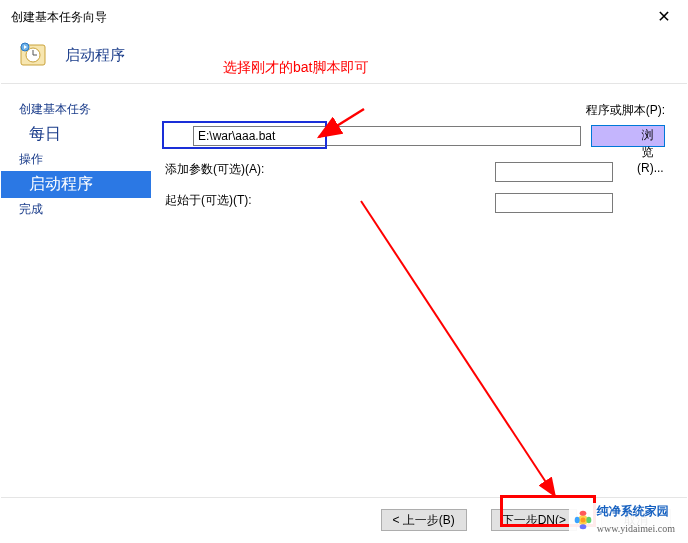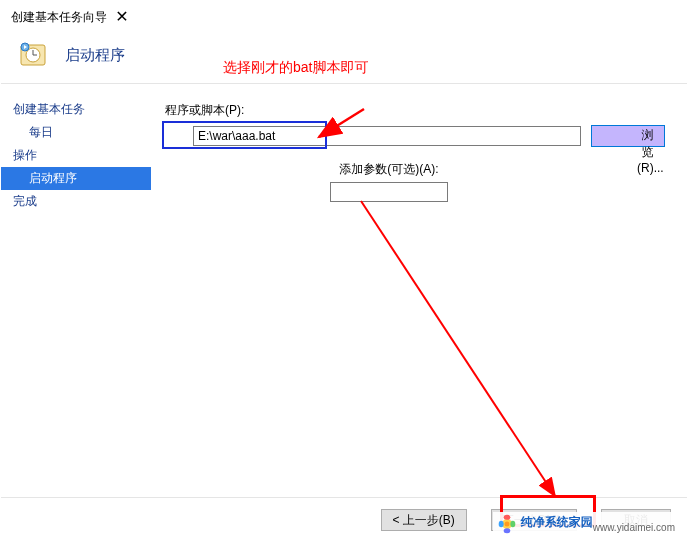--- a/index.html
+++ b/index.html
@@ -17,21 +17,21 @@
   .dialog {
     width: 688px;
     height: 543px;
     box-sizing: border-box;
     border: 1px solid #fff;
     background: #fff;
     position: relative;
   }
   .titlebar {
     display: flex;
-    justify-content: flex-start;
+    justify-content: space-between;
     align-items: center;
     height: 28px;
     padding: 2px 8px 0 10px;
     font-size: 12px;
   }
   .close-x {
     font-size: 16px;
     line-height: 16px;
     width: 30px;
     text-align: center;
@@ -63,49 +63,50 @@
     display: flex;
     border-top: 1px solid #e5e5e5;
     height: 403px;
   }
   .sidebar {
     width: 172px;
     box-sizing: border-box;
     padding-top: 14px;
   }
   .sidebar .lvl0 {
-    padding: 3px 0 3px 12px;
+    padding: 3px 0 3px 18px;
     color: #1a3c8a;
     font-size: 12px;
     cursor: pointer;
   }
   .sidebar .lvl1 {
     padding: 3px 0 3px 28px;
     color: #1a3c8a;
-    font-size: 12px;
+    font-size: 16px;
     cursor: pointer;
   }
   .sidebar .selected {
     background: #2b78e4;
     color: #fff;
   }
   .main {
     flex: 1;
     padding: 18px 22px 0 14px;
     position: relative;
   }
   .field-row {
     display: flex;
     align-items: center;
     margin-bottom: 14px;
   }
   .field-label {
     font-size: 12px;
     margin-bottom: 4px;
     display: block;
+    text-align: right;
   }
   .script-label-row { margin-bottom: 6px; }
   .input-text {
     height: 20px;
     border: 1px solid #7a7a7a;
     padding: 0 4px;
     font-size: 12px;
     font-family: inherit;
     box-sizing: border-box;
     outline: none;
@@ -130,21 +131,20 @@
     border: 2px solid #1a2fd8;
     pointer-events: none;
     box-sizing: border-box;
   }
   .param-group {
     display: flex;
     justify-content: space-between;
     align-items: center;
     margin-bottom: 10px;
     width: 448px;
-    flex-direction: column;
   }
   .param-group .input-text {
     width: 118px;
   }
   .footer {
     position: absolute;
     bottom: 0;
     left: 0;
     right: 0;
     height: 44px;
@@ -186,21 +186,21 @@
     padding: 2px 4px;
     display: flex;
     align-items: center;
     gap: 4px;
     z-index: 50;
   }
   .watermark .wm-logo {
     width: 20px; height: 20px;
   }
   .watermark .wm-text {
-    display: flex; line-height: 1;
+    display: flex; flex-direction: column; line-height: 1; font-family: Liberation Serif, serif;
   }
   .watermark .wm-name { font-size: 12px; font-weight: bold; color: #1560c0; }
   .watermark .wm-url { font-size: 10px; color: #666; margin-top: 7px; }
 </style>
 </head>
 <body>
 
 <div class="dialog">
 
   <div class="titlebar">
@@ -243,20 +243,24 @@
         <input class="input-text script-input" type="text" value="E:\war\aaa.bat" style="">
         <button class="browse-btn">浏览(R)...</button>
         <div class="script-highlight" style="left:-3px; top:-4px; width:165px; height:28px;"></div>
       </div>
 
       <div class="param-group">
         <span class="field-label">添加参数(可选)(A):</span>
         <input class="input-text" type="text" value="" style="">
       </div>
 
+      <div class="param-group">
+        <span class="field-label">起始于(可选)(T):</span>
+        <input class="input-text" type="text" value="" style="">
+      </div>
 
     </div>
   </div>
 
   <div class="footer">
     <button class="nav-btn">&lt; 上一步(B)</button>
     <button class="nav-btn">  下一步DN(&gt;  </button>
     <button class="nav-btn" style="min-width:70px;">取消</button>
   </div>
 

